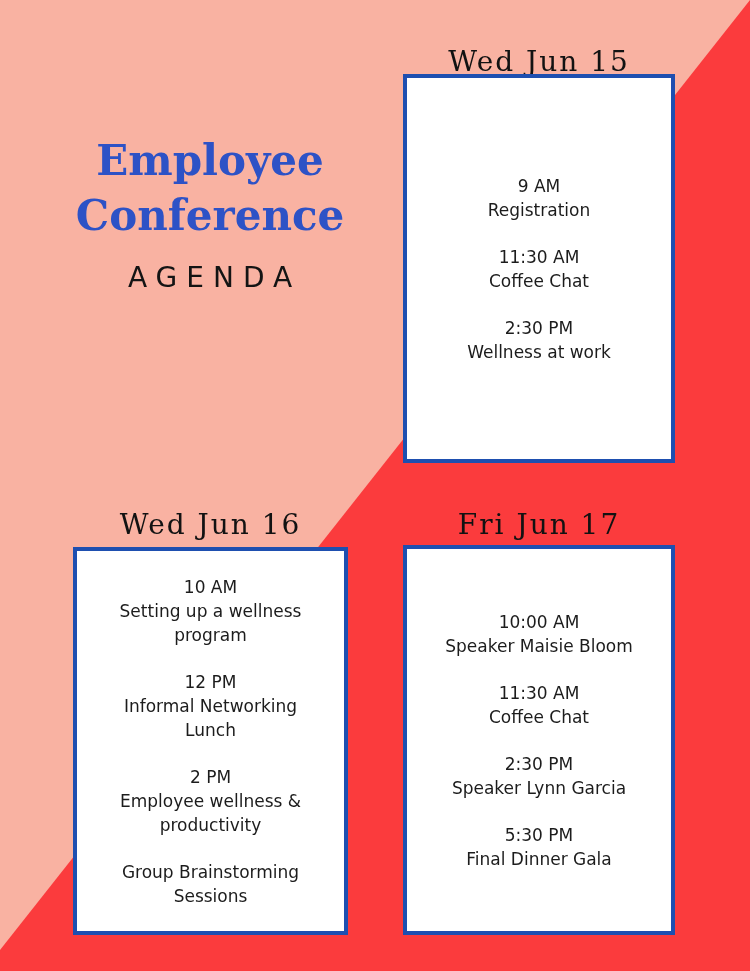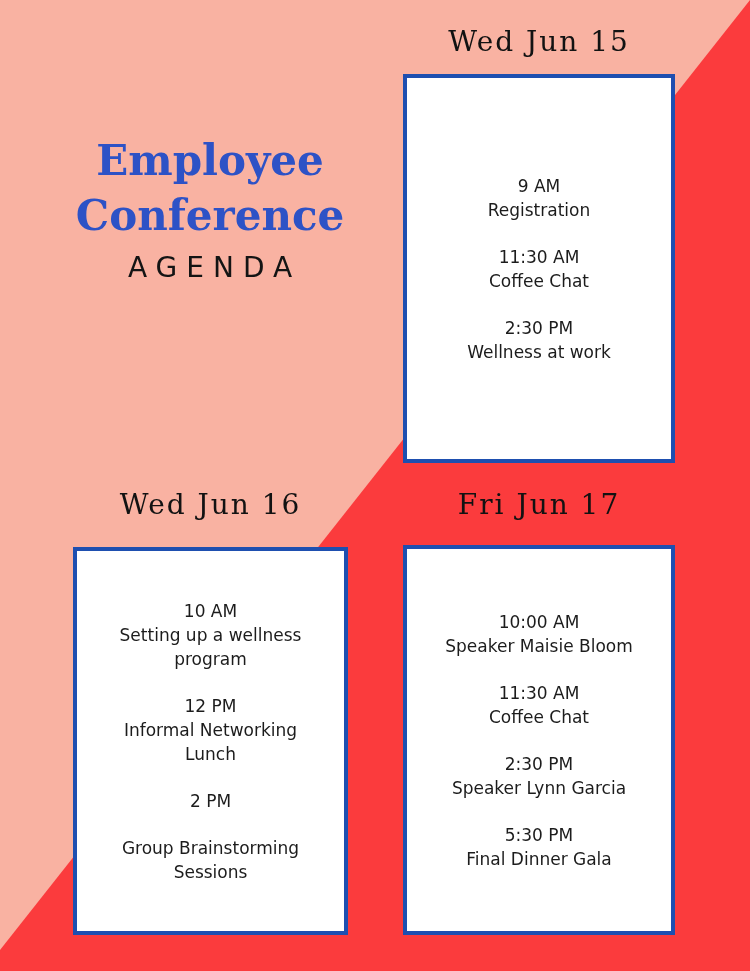--- a/index.html
+++ b/index.html
@@ -33,35 +33,36 @@
     text-align: center;
   }
   .title-line {
     font-family: "DejaVu Serif", serif;
     font-weight: bold;
     font-size: 42px;
     line-height: 55px;
     color: var(--title-blue);
   }
   .agenda-label {
-    margin-top: 8px;
+    margin-top: 18px;
     font-size: 28px;
     font-weight: 400;
     letter-spacing: 9px;
     text-indent: 9px; 
     color: #141414;
   }
   .day-header {
     position: absolute;
     font-family: "DejaVu Serif", serif;
     font-size: 28px;
     letter-spacing: 2px;
     color: #121212;
     text-align: center;
     line-height: 36px;
+    margin-top: 20px;
   }
   .h-wed { left: 403px; width: 272px; top: 24px; }
   .h-thu { left: 73px;  width: 275px; top: 487px; }
   .h-fri { left: 403px; width: 272px; top: 487px; }
   .card {
     position: absolute;
     background: #ffffff;
     border: 4px solid var(--border-blue);
     display: flex;
     flex-direction: column;
@@ -114,20 +115,21 @@
     <div class="entry">
       <div class="time">10 AM</div>
       <div class="event">Setting up a wellness program</div>
     </div>
     <div class="entry">
       <div class="time">12 PM</div>
       <div class="event">Informal Networking Lunch</div>
     </div>
     <div class="entry">
       <div class="time">2 PM</div>
+      <div class="event">Employee wellness &amp; productivity</div>
     </div>
     <div class="entry">
       <div class="event">Group Brainstorming Sessions</div>
     </div>
   </div>
 
   <div class="day-header h-fri">Fri Jun 17</div>
   <div class="card c-fri">
     <div class="entry">
       <div class="time">10:00 AM</div>

